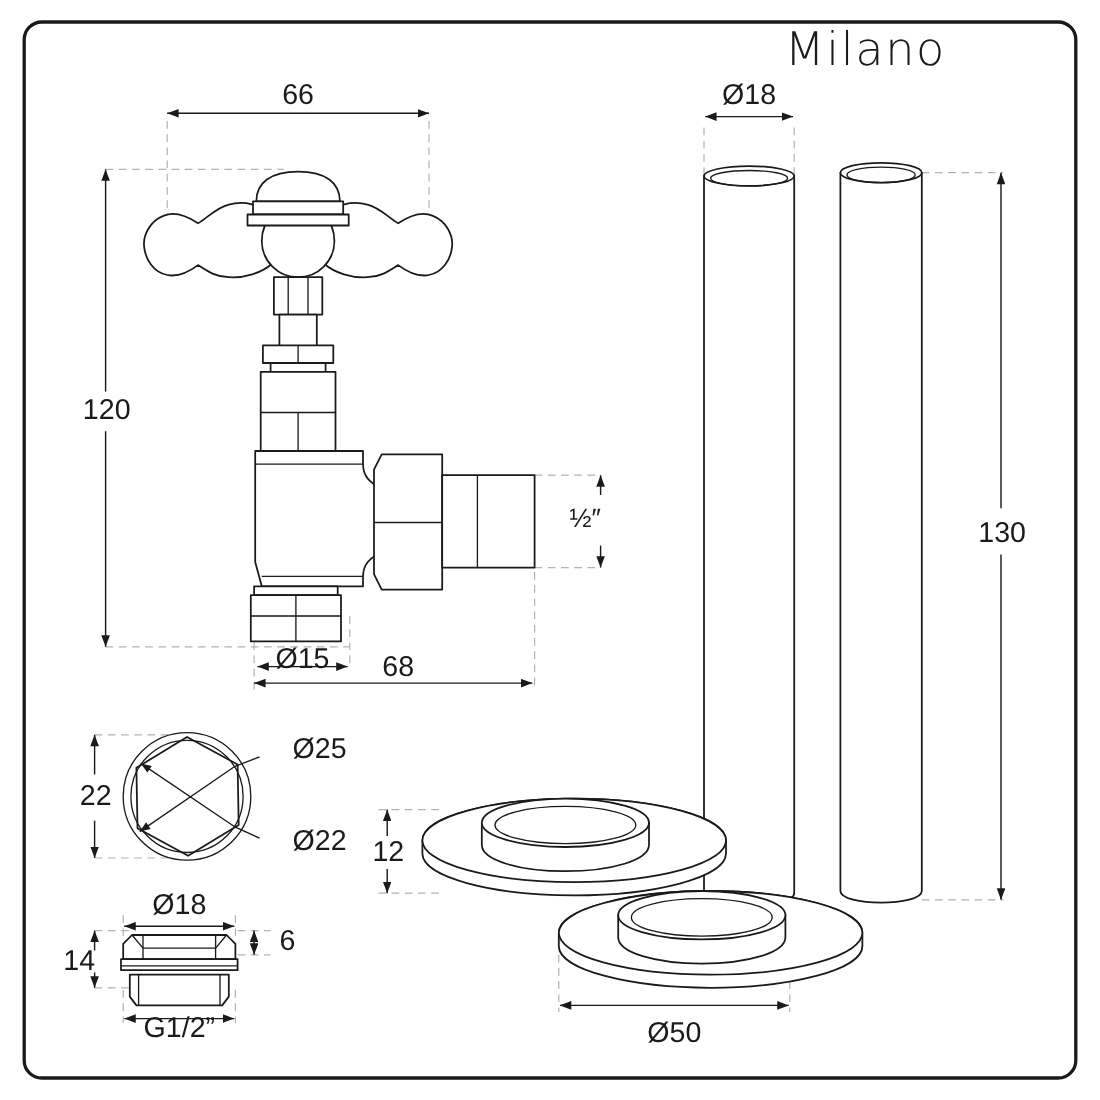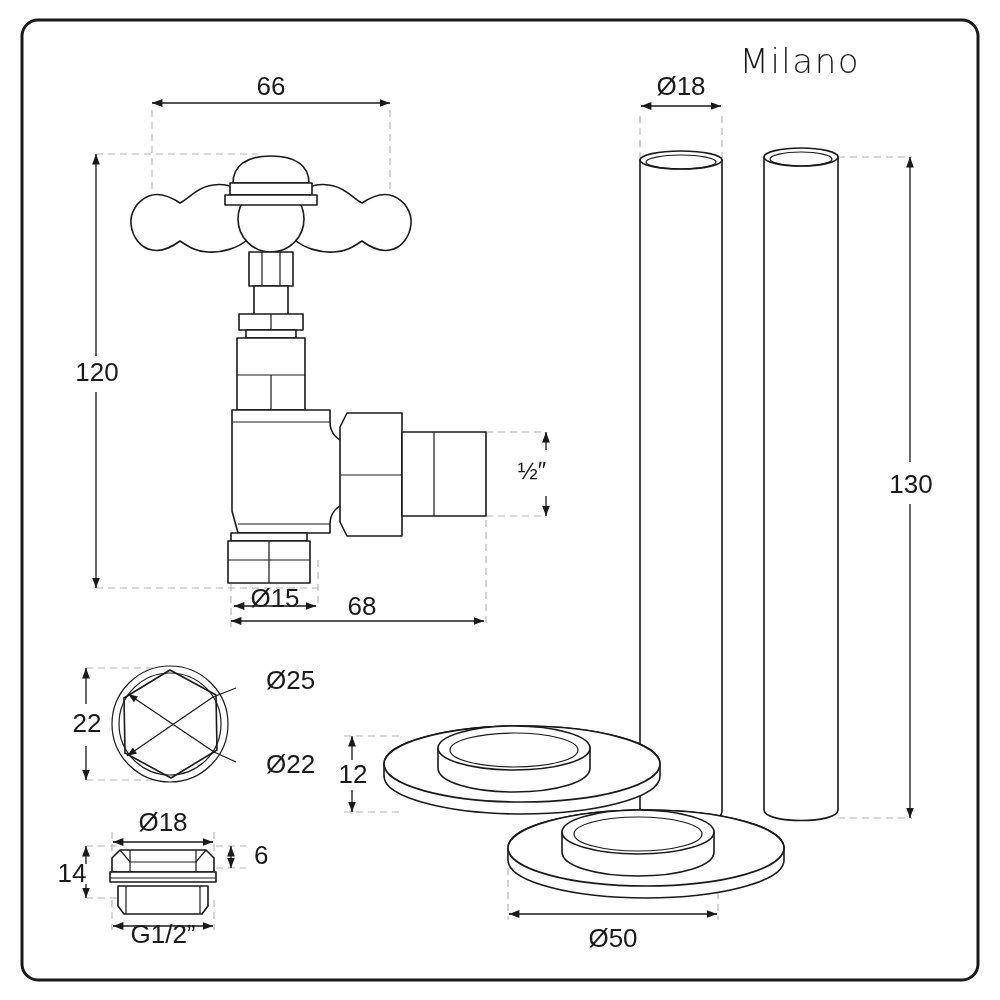--- a/index.html
+++ b/index.html
@@ -6,23 +6,23 @@
   html,body{margin:0;padding:0;background:#ffffff;}
   body{
     width:1000px;height:1000px;overflow:hidden;
     font-family:"Liberation Sans","DejaVu Sans",sans-serif;
     color:#1a1a1a;
   }
   #sheet{position:relative;width:912px;height:1000px;background:#fff;}
   #sheet svg{position:absolute;left:0;top:0;}
   .brand{
     position:absolute;
-    right:52px;top:44px;
+    right:52px;top:24px;
     font-family:"DejaVu Sans","Liberation Sans",sans-serif;
-    font-size:34px;
+    font-size:42px;
     font-weight:300;
     letter-spacing:1.5px;
     color:#1b1b1b;
     line-height:1;
   }
 </style>
 </head>
 <body>
 
 <div id="sheet">

